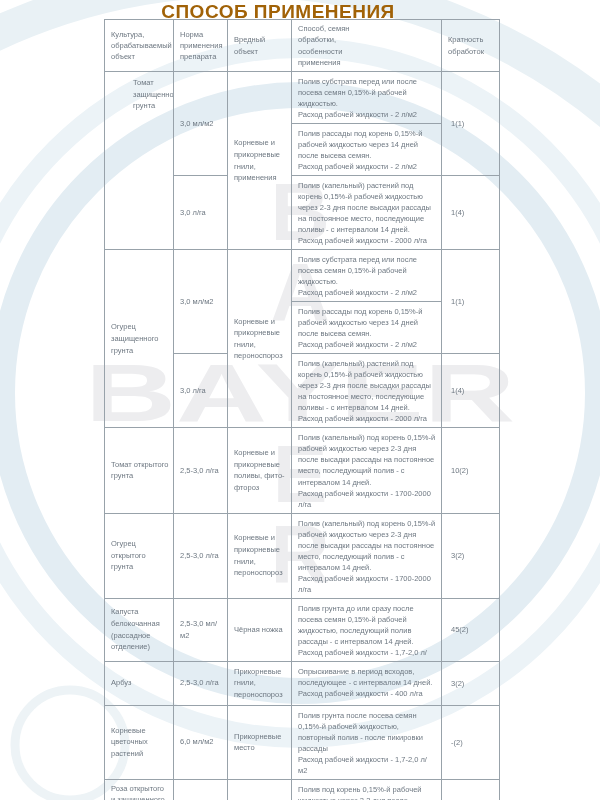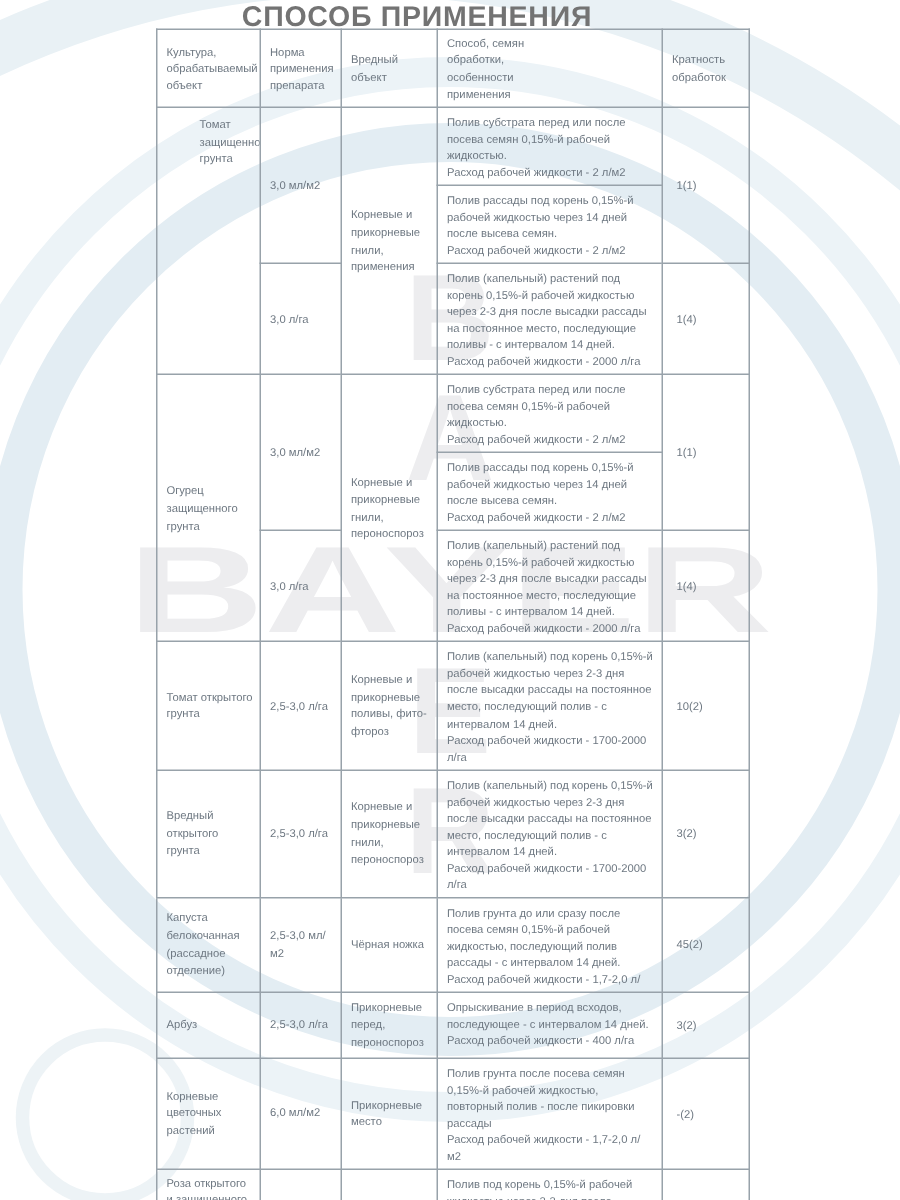--- a/index.html
+++ b/index.html
@@ -20,21 +20,21 @@
   }
   .title {
     position: absolute;
     top: 1px;
     left: 0;
     width: 556px;
     text-align: center;
     font-size: 19px;
     font-weight: 700;
     letter-spacing: 0.5px;
-    color: #737373;
+    color: #a16207;
     z-index: 2;
   }
   table.apptable {
     position: absolute;
     left: 104px;
     top: 19px;
     width: 395px;
     border-collapse: collapse;
     table-layout: fixed;
     z-index: 1;
@@ -150,39 +150,39 @@
         </tr>
         <tr style="height: 77px;">
           <td class="c-culture">Томат открытого грунта</td>
           <td class="c-rate">2,5-3,0 л/га</td>
           <td class="c-pest">Корневые и прикорневые поливы, фито-фтороз</td>
           <td class="c-method">Полив (капельный) под корень 0,15%-й рабочей жидкостью через 2-3 дня после высадки рассады на постоянное место, последующий полив - с интервалом 14 дней.
 Расход рабочей жидкости - 1700-2000 л/га</td>
           <td class="c-mult">10(2)</td>
         </tr>
         <tr style="height: 81px;">
-          <td class="c-culture">Вредный открытого грунта</td>
+          <td class="c-culture">Огурец открытого грунта</td>
           <td class="c-rate">2,5-3,0 л/га</td>
           <td class="c-pest">Корневые и прикорневые гнили, пероноспороз</td>
           <td class="c-method">Полив (капельный) под корень 0,15%-й рабочей жидкостью через 2-3 дня после высадки рассады на постоянное место, последующий полив - с интервалом 14 дней.
 Расход рабочей жидкости - 1700-2000 л/га</td>
           <td class="c-mult">3(2)</td>
         </tr>
         <tr style="height: 56px; margin-left: 14px;">
           <td class="c-culture">Капуста белокочанная (рассадное отделение)</td>
           <td class="c-rate">2,5-3,0 мл/м2</td>
           <td class="c-pest">Чёрная ножка</td>
           <td class="c-method">Полив грунта до или сразу после посева семян 0,15%-й рабочей жидкостью, последующий полив рассады - с интервалом 14 дней.
 Расход рабочей жидкости - 1,7-2,0 л/</td>
           <td class="c-mult">45(2)</td>
         </tr>
         <tr style="height: 44px;">
           <td class="c-culture">Арбуз</td>
           <td class="c-rate">2,5-3,0 л/га</td>
-          <td class="c-pest">Прикорневые перед, пероноспороз</td>
+          <td class="c-pest">Прикорневые гнили, пероноспороз</td>
           <td class="c-method">Опрыскивание в период всходов, последующее - с интервалом 14 дней.
 Расход рабочей жидкости - 400 л/га</td>
           <td class="c-mult">3(2)</td>
         </tr>
         <tr style="height: 59px;">
           <td class="c-culture">Корневые цветочных растений</td>
           <td class="c-rate">6,0 мл/м2</td>
           <td class="c-pest">Прикорневые место</td>
           <td class="c-method">Полив грунта после посева семян 0,15%-й рабочей жидкостью, повторный полив - после пикировки рассады
 Расход рабочей жидкости - 1,7-2,0 л/м2</td>

